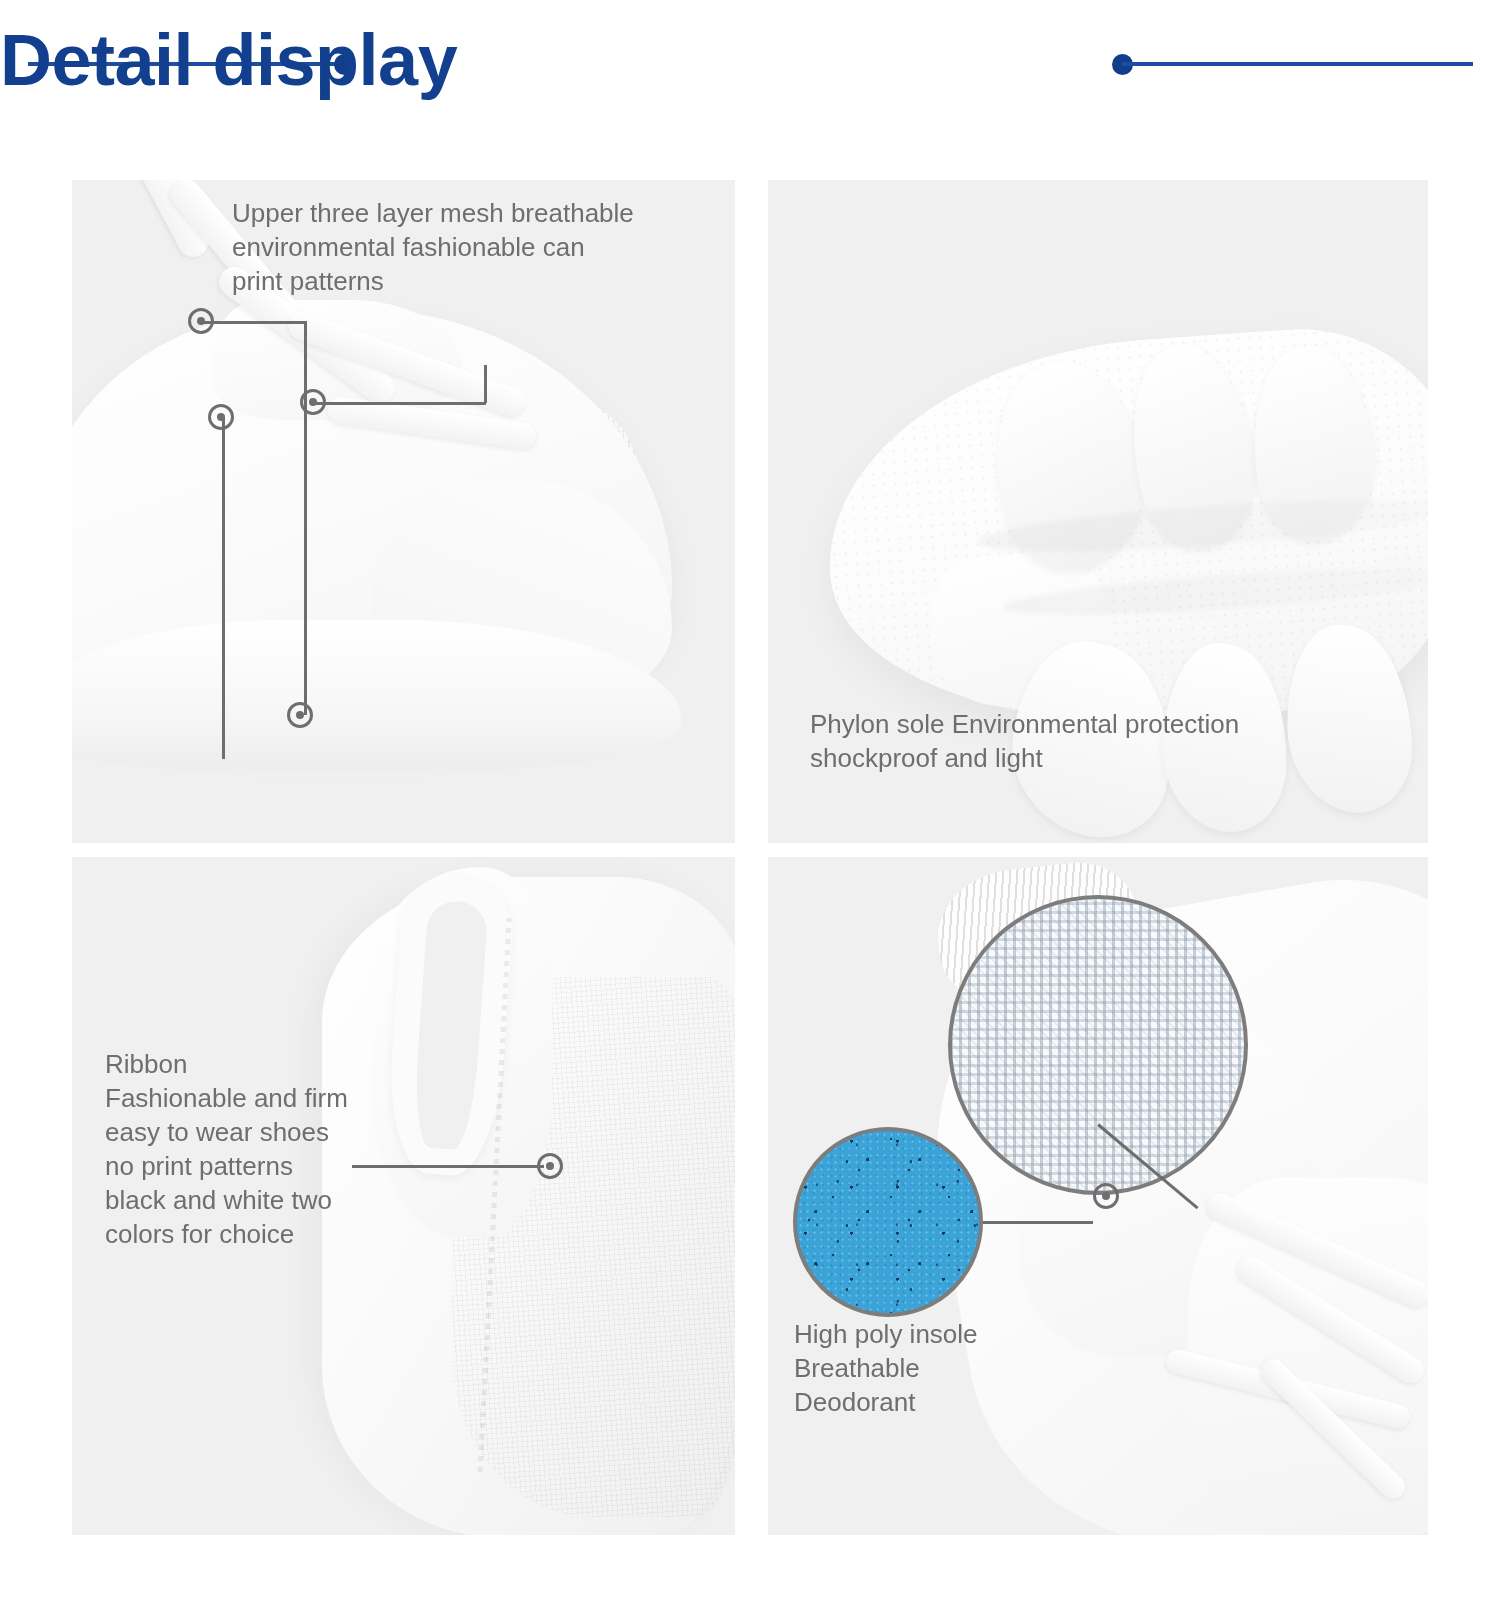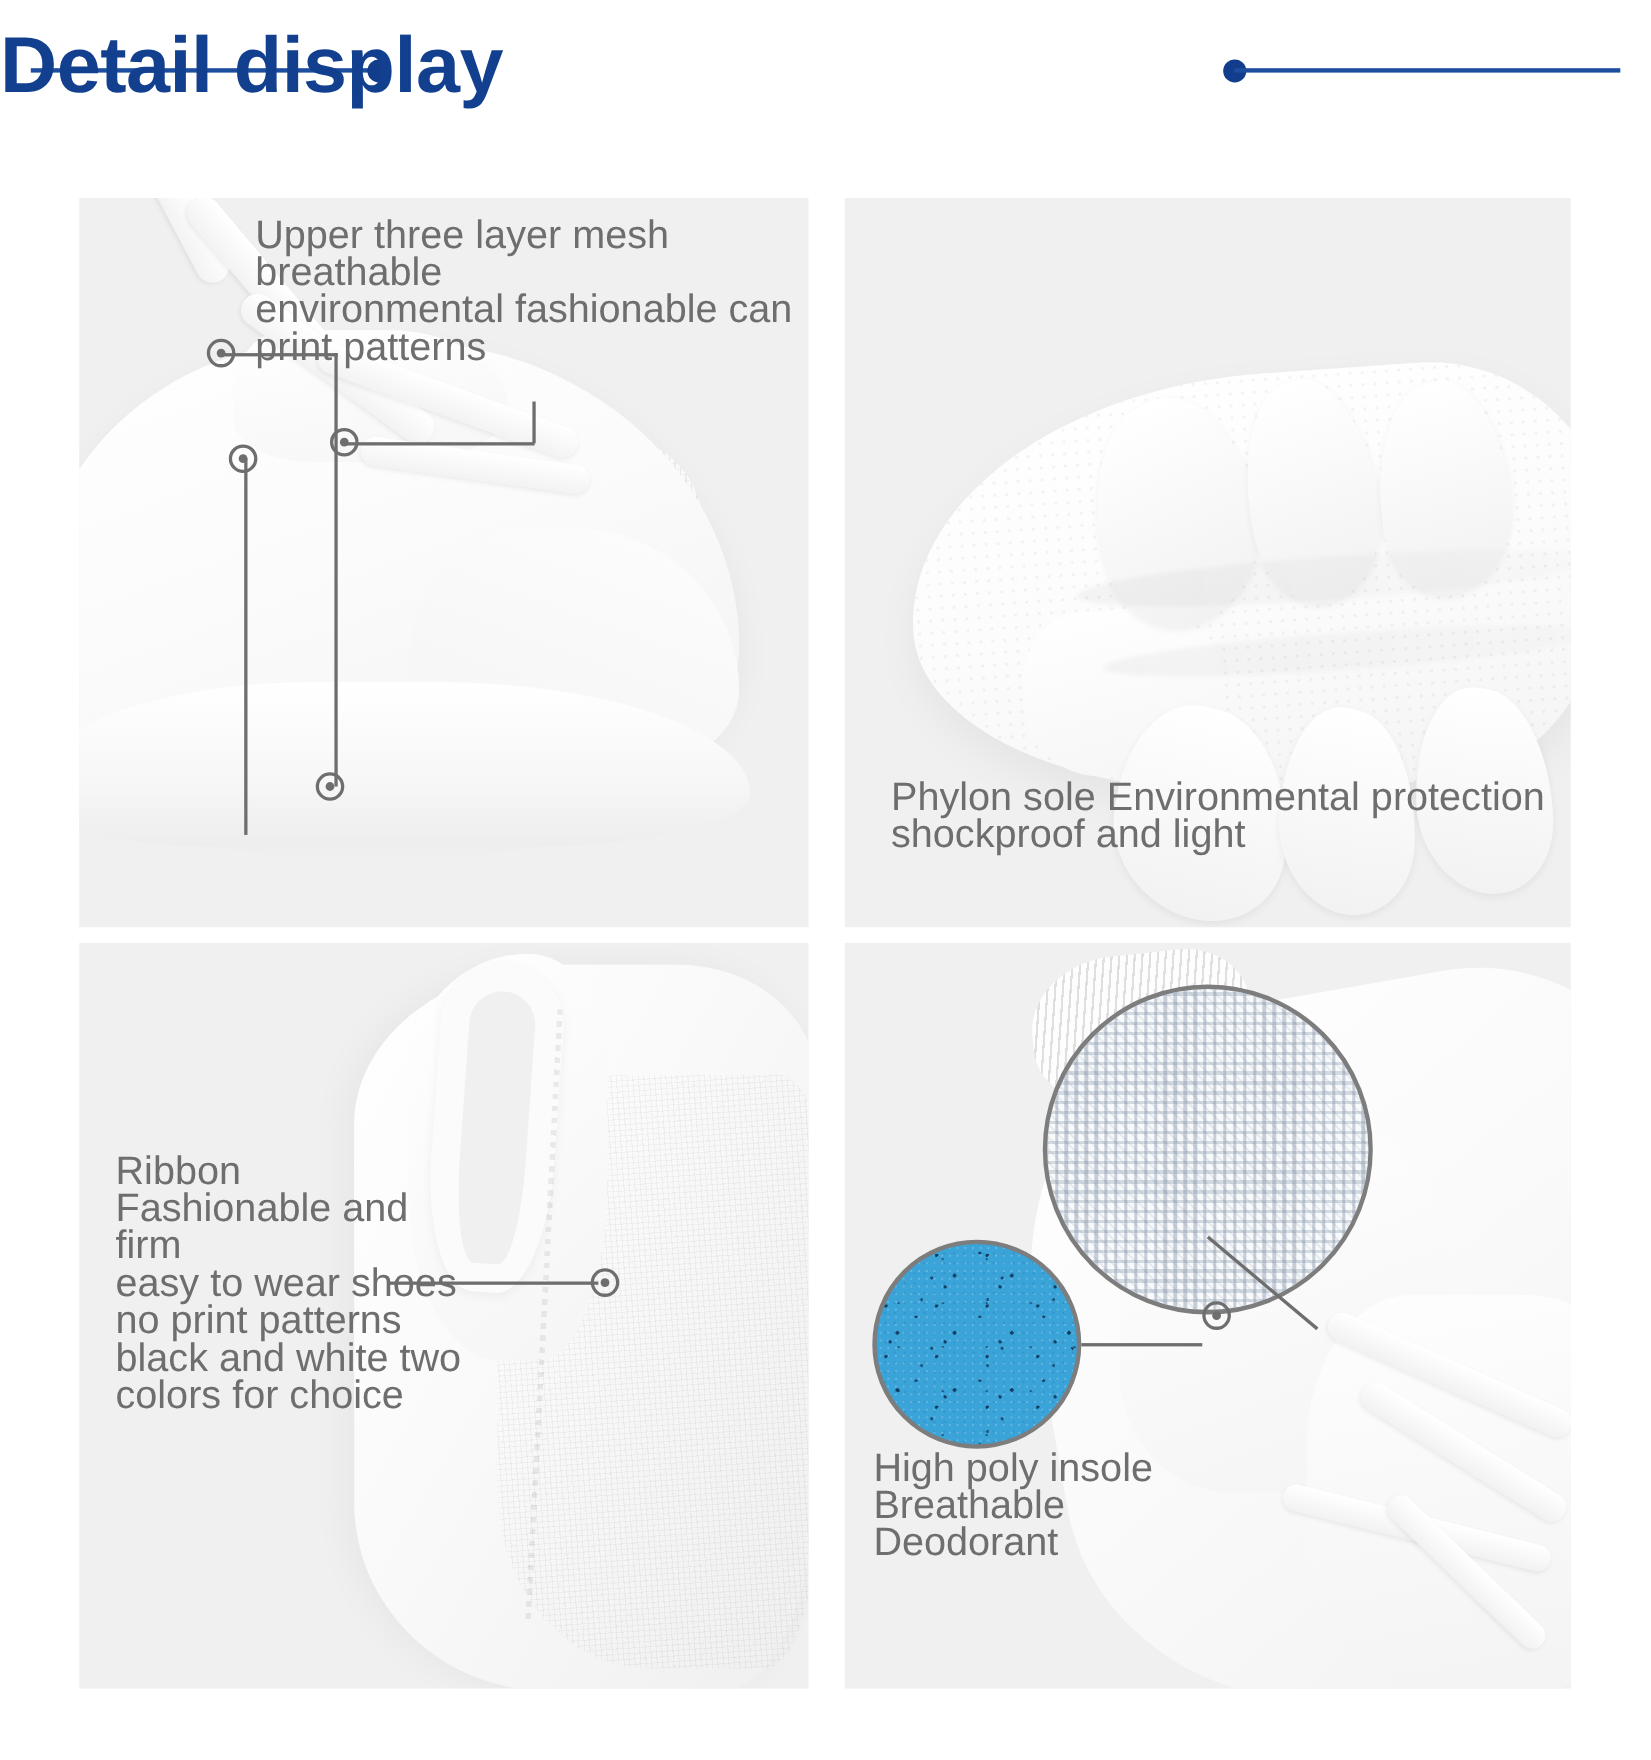--- a/index.html
+++ b/index.html
@@ -57,21 +57,21 @@
   }
   #panel-upper  { left: 72px;  top: 180px;  width: 663px; height: 663px; }
   #panel-sole   { left: 768px; top: 180px; width: 660px; height: 663px; padding-left: 20px; }
   #panel-ribbon { left: 72px;  top: 857px;  width: 663px; height: 678px; }
   #panel-insole { left: 768px; top: 857px; width: 660px; height: 678px; }
 
   
   .callout-text {
     position: absolute;
     color: #6e6e6e;
-    font-size: 36px;
+    font-size: 26px;
     line-height: 34px;
     white-space: pre-line;
     font-family: "Liberation Sans", "DejaVu Sans", sans-serif;
     z-index: 40;
   }
 
   
   .marker {
     position: absolute;
     width: 26px; height: 26px;

